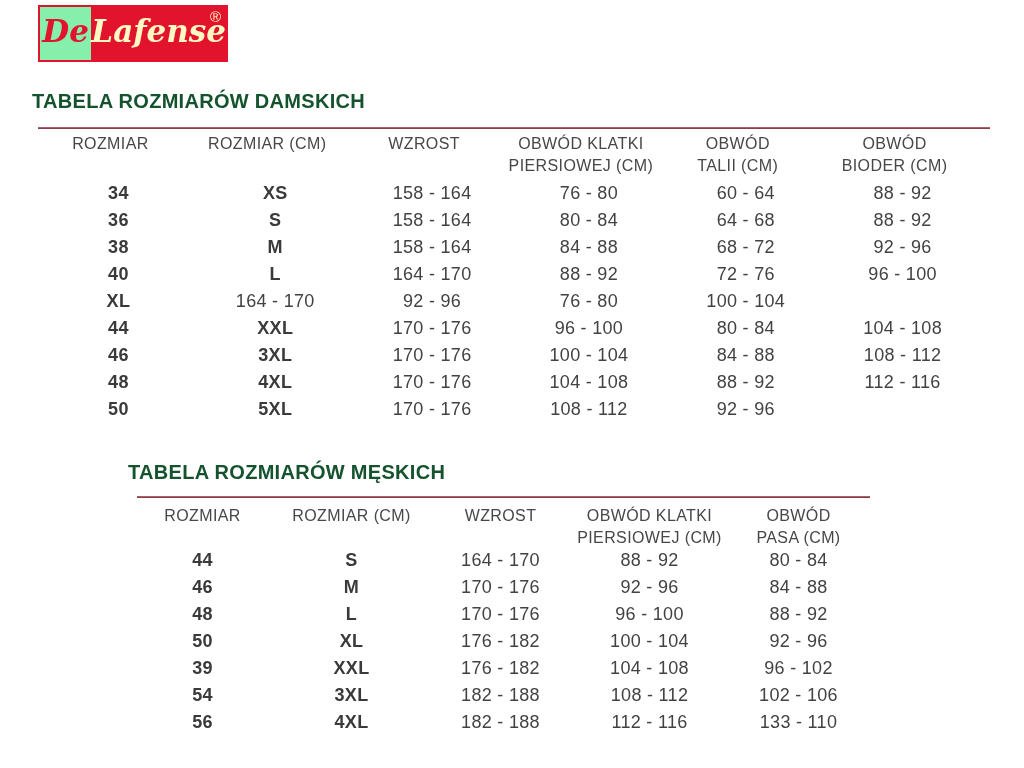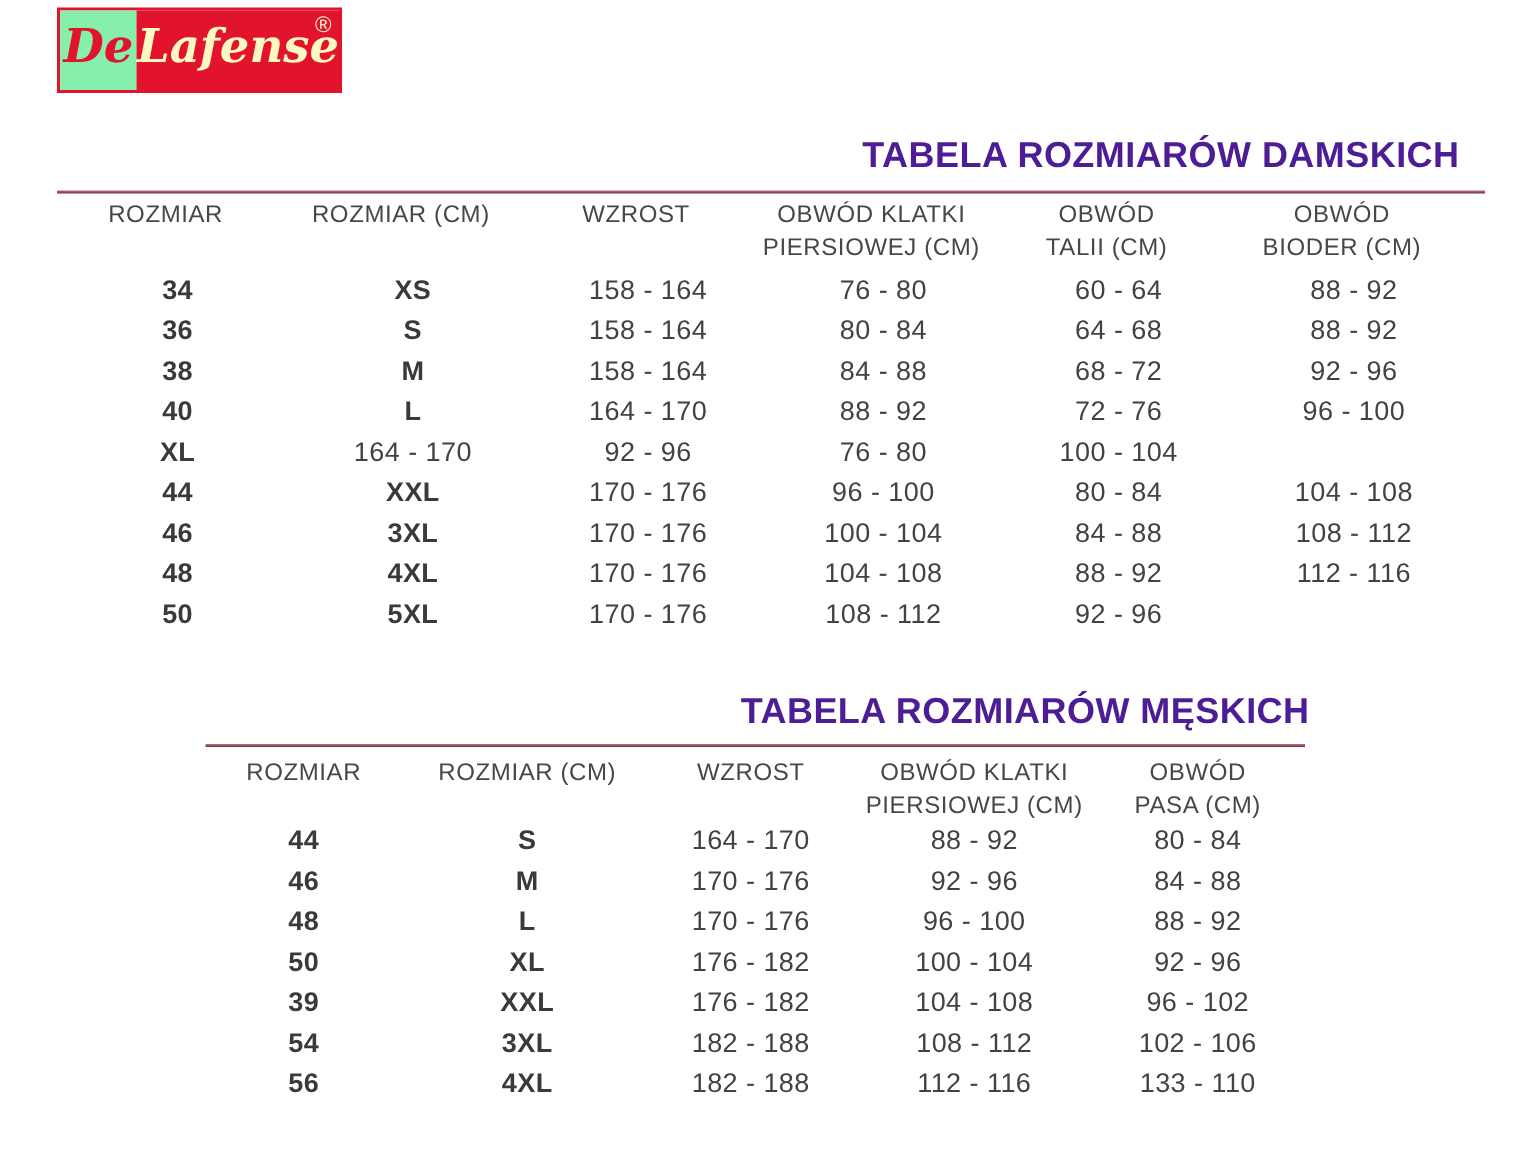--- a/index.html
+++ b/index.html
@@ -52,25 +52,25 @@
     position: absolute;
     top: 1px; right: 5px;
     font-size: 15px;
     font-family: "Liberation Sans", sans-serif;
     font-style: normal;
     font-weight: normal;
   }
   
   .table-title {
     position: absolute;
-    text-align: right;
-    font-size: 24px;
+    text-align: left;
+    font-size: 20px;
     font-weight: bold;
     letter-spacing: 0.3px;
-    color: #4c1d95;
+    color: #14532d;
     white-space: nowrap;
   }
   .divider {
     position: absolute;
     height: 2px;
     background: linear-gradient(to bottom, #b9727c, #7c2d38);
   }
   .thead, .trow {
     display: grid;
     width: 100%;

